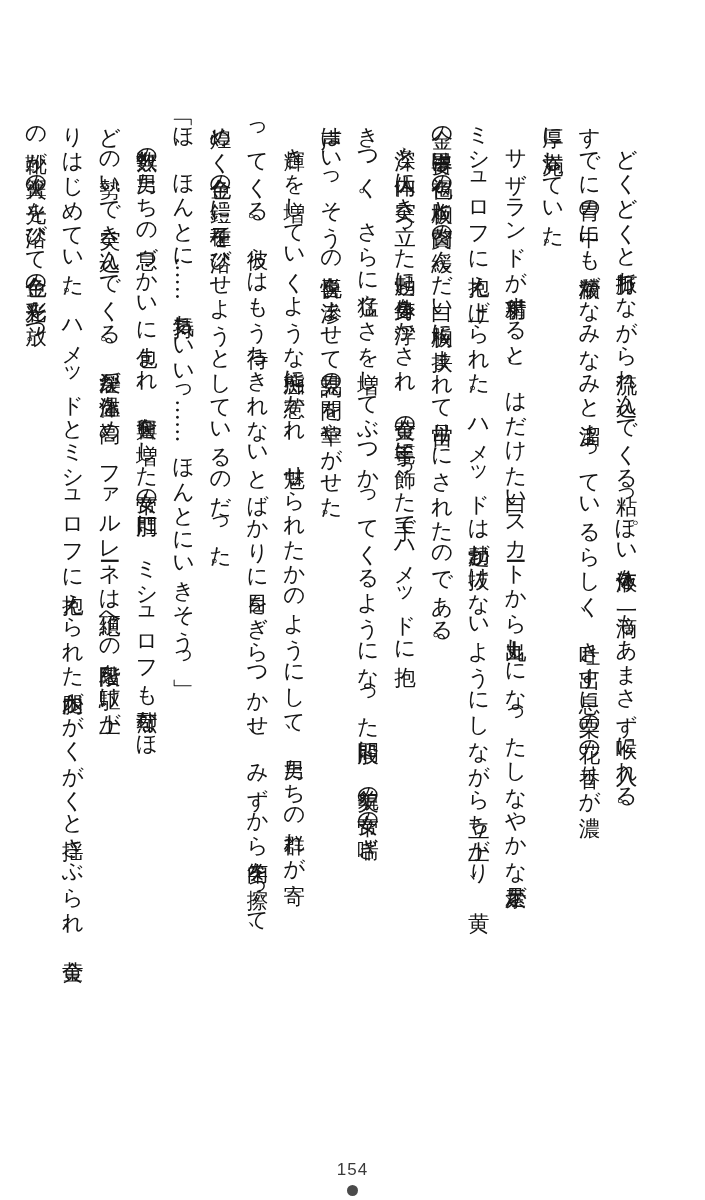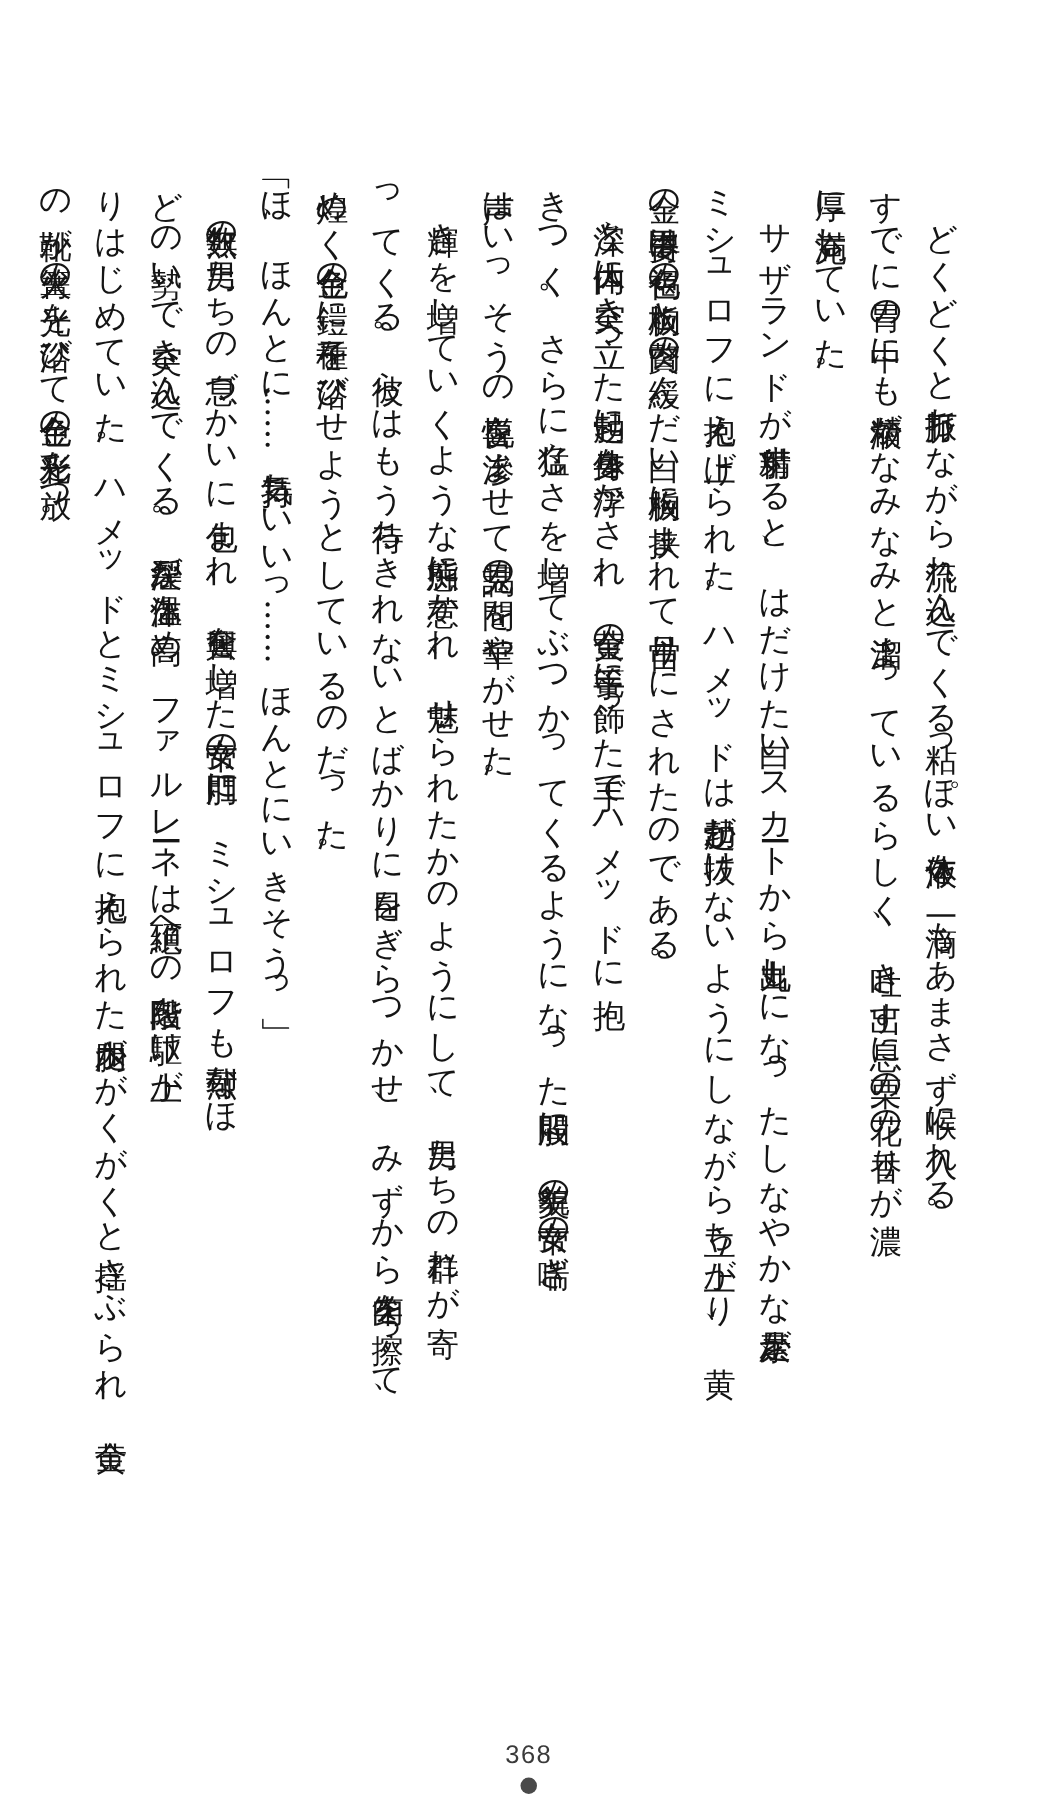--- a/index.html
+++ b/index.html
@@ -77,15 +77,15 @@
     <div class="col">　輝きを増していくような痴態に惹かれ、魅せられたかのようにして、男たちの群れが寄</div>
     <div class="col">ってくる。彼らはもう待ちきれないとばかりに目をぎらつかせ、みずから肉竿を擦って、</div>
     <div class="col">煌めく金色の鎧に子種を浴びせようとしているのだった。</div>
     <div class="col">「ほ、ほんとに……気持ちいいっ……ほんとにいきそうっ」</div>
     <div class="col">　無数の男たちの息づかいに包まれ、興奮を増した女帝の肛門に、ミシュロフも苛烈なほ</div>
     <div class="col">どの勢いで突き込んでくる。淫裂が体温を高め、ファルレーネは絶頂への階段を駆け上が</div>
     <div class="col">りはじめていた。ハメッドとミシュロフに抱えられた内腿ががくがくと揺さぶられ、黄金</div>
     <div class="col">の靴が篝火の光を浴びて金色の光彩を放つ。</div>
   </div>
 
-  <div class="page-number">368</div>
+  <div class="page-number">154</div>
   <div class="marker-dot"></div>
 </div>
 
 </body></html>

